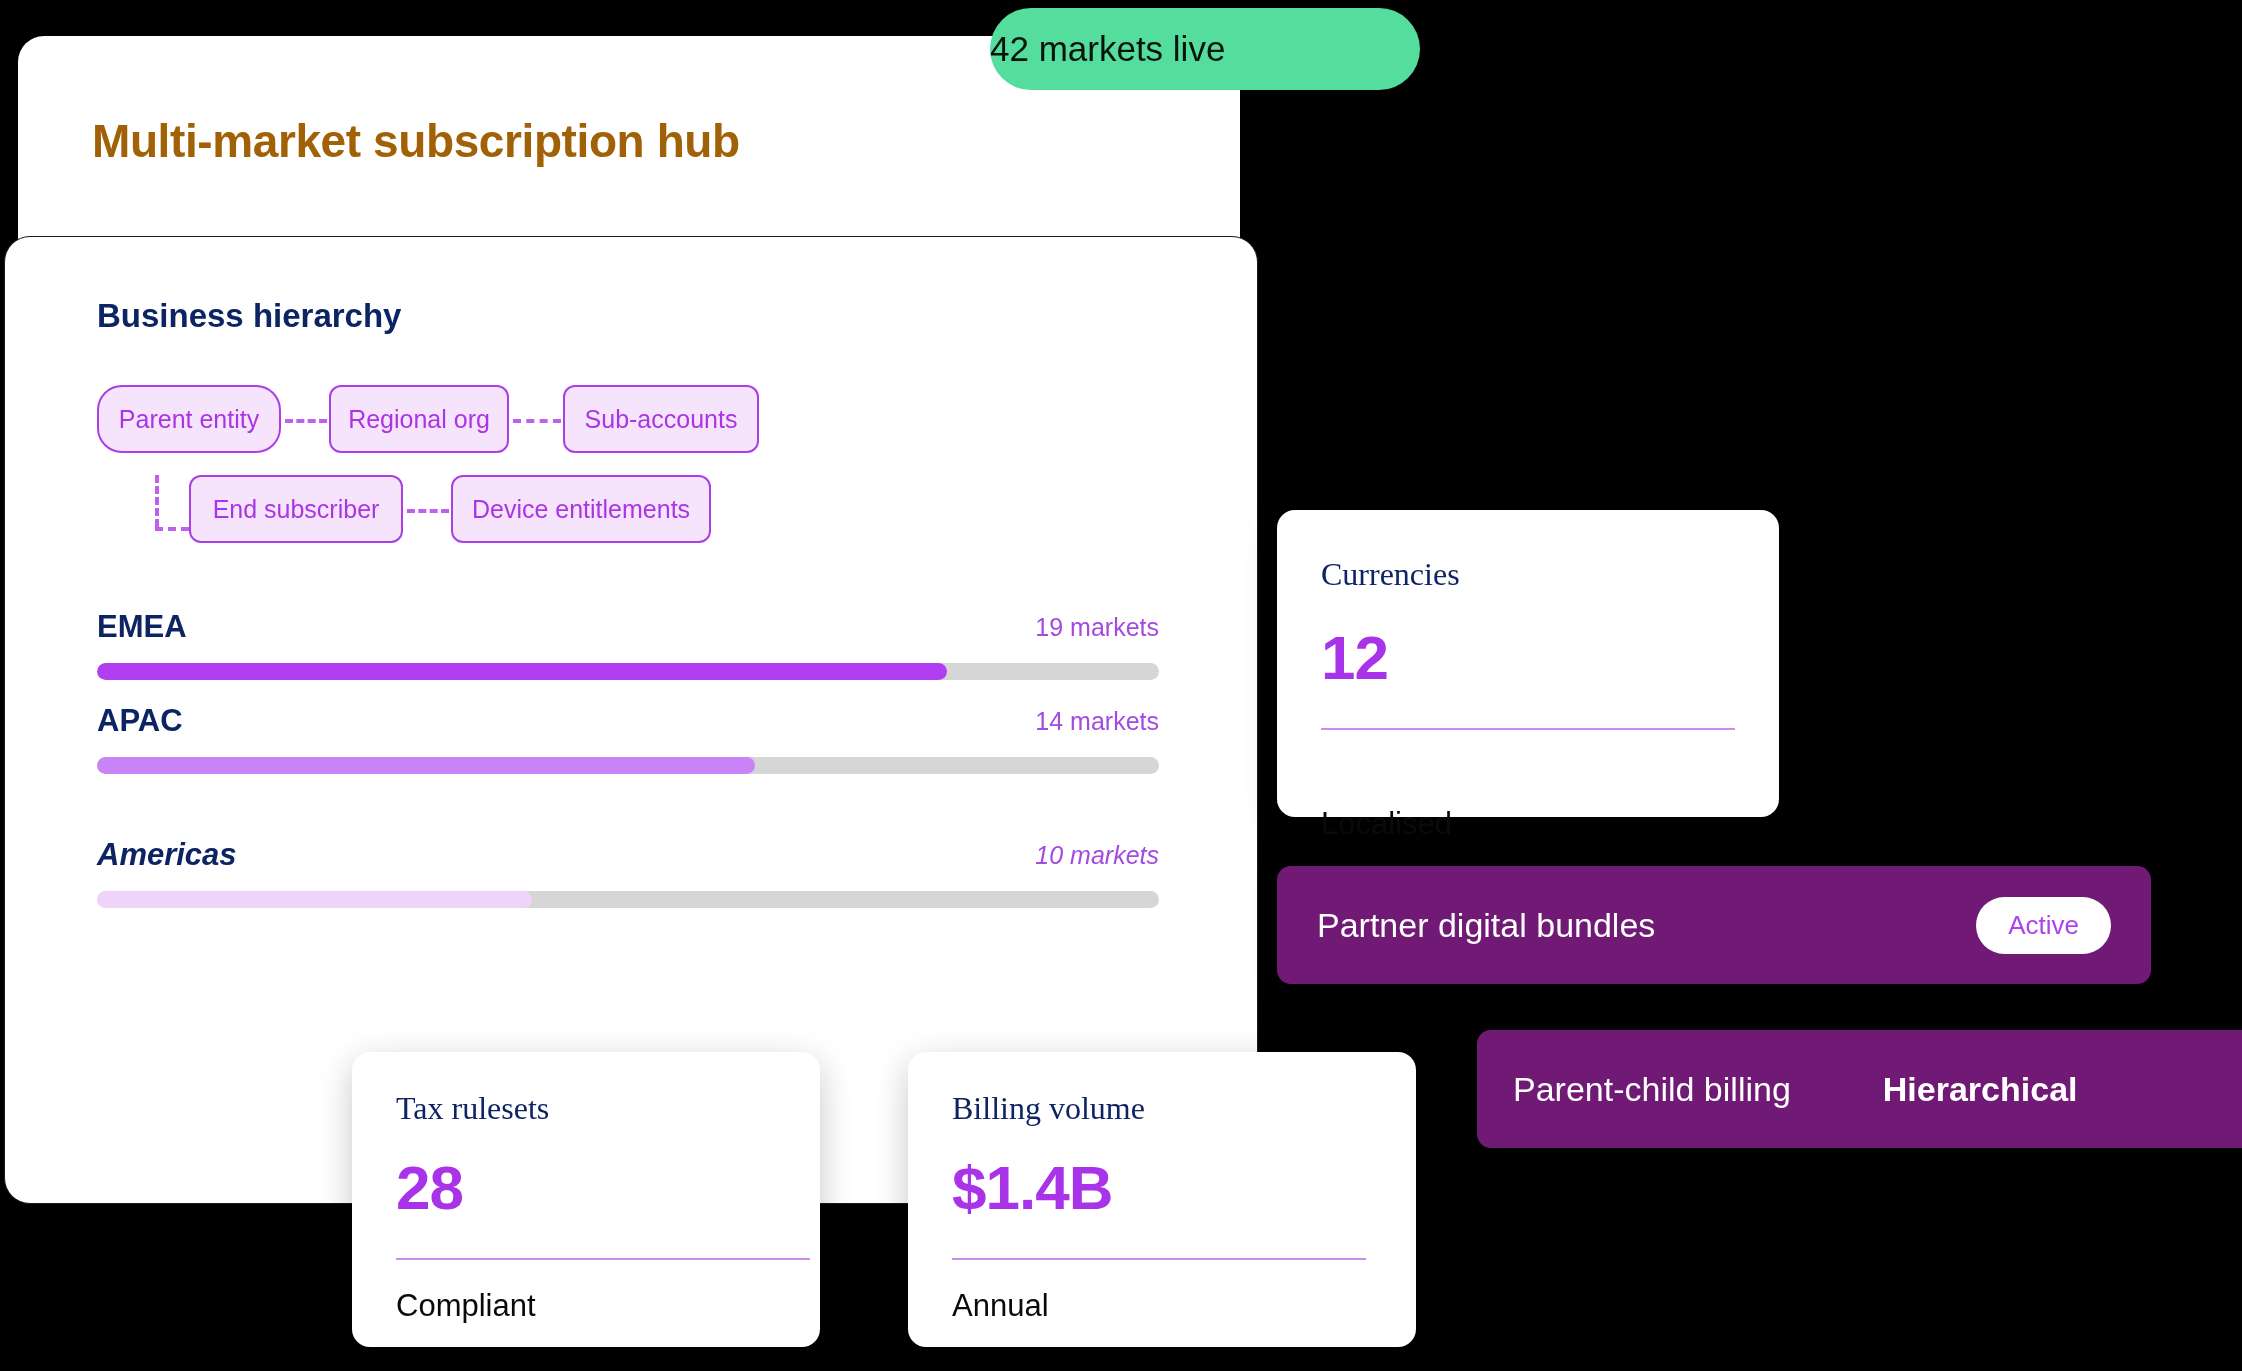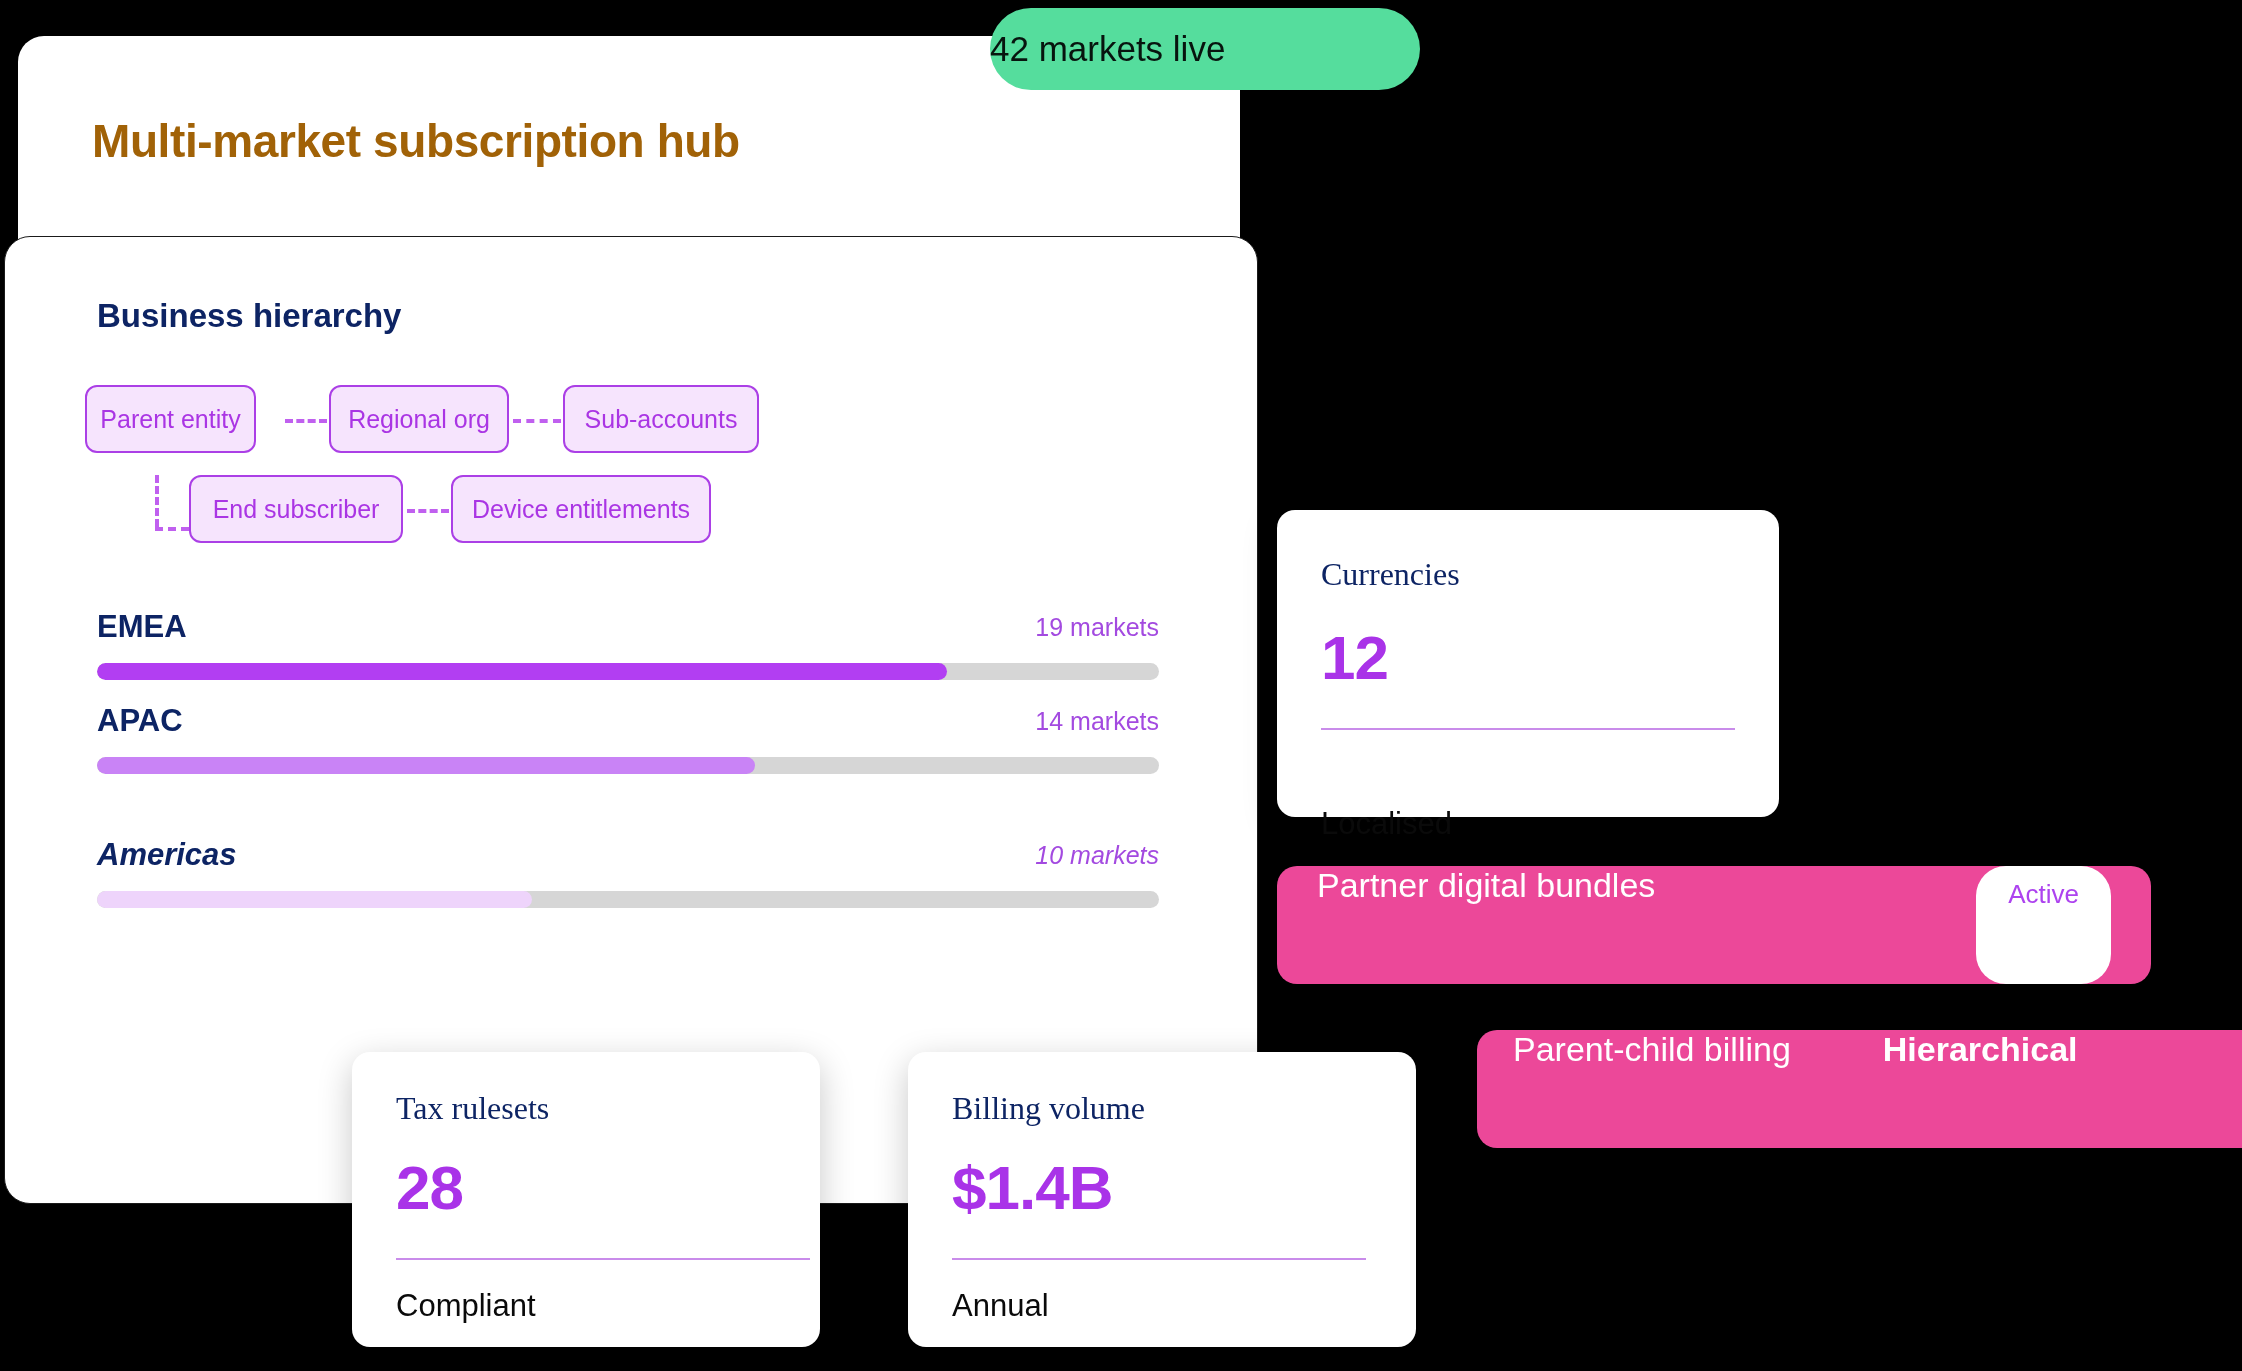--- a/index.html
+++ b/index.html
@@ -160,23 +160,24 @@
   .stat-foot {
     position: absolute;
     font-size: 31px;
     color: #0a0a0a;
     white-space: nowrap;
   }
 
   
   .banner {
     position: absolute;
-    background: #ec4899;
-    border-radius: 20px;
+    background: #701a75;
+    border-radius: 14px;
     display: flex;
+    align-items: center;
     box-shadow: 0 8px 26px rgba(0,0,0,0.25);
   }
   .banner-label {
     font-size: 34px;
     color: #ffffff;
     white-space: nowrap;
   }
   .pill {
     background: #ffffff;
     color: #ad43ef;
@@ -197,21 +198,21 @@
 
 <div id="stage">
 
   <div class="main-panel">
     <div class="page-title">Multi-market subscription hub</div>
 
     <div class="inner-card">
       <div class="inner-card-inner">
         <div class="section-title">Business hierarchy</div>
 
-        <div class="node" style="left:80px; top:148px; width:171px;">
+        <div class="node" style="left:92px; top:148px; width:184px;border-radius:25px;">
           <span>Parent entity</span>
         </div>
         <div class="dash-h" style="left:280px; top:182px; width:42px;"></div>
         <div class="node" style="left:324px; top:148px; width:180px;">
           <span>Regional org</span>
         </div>
         <div class="dash-h" style="left:508px; top:182px; width:48px;"></div>
         <div class="node" style="left:558px; top:148px; width:196px;">
           <span>Sub-accounts</span>
         </div>

